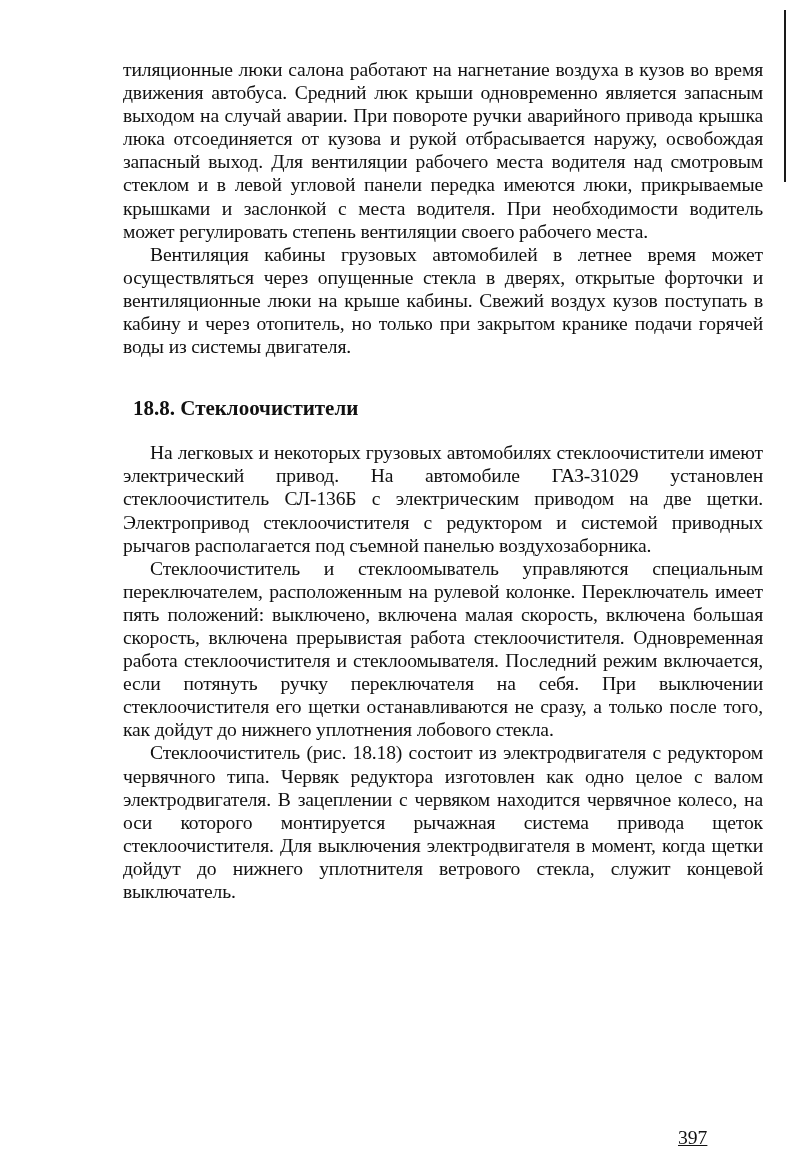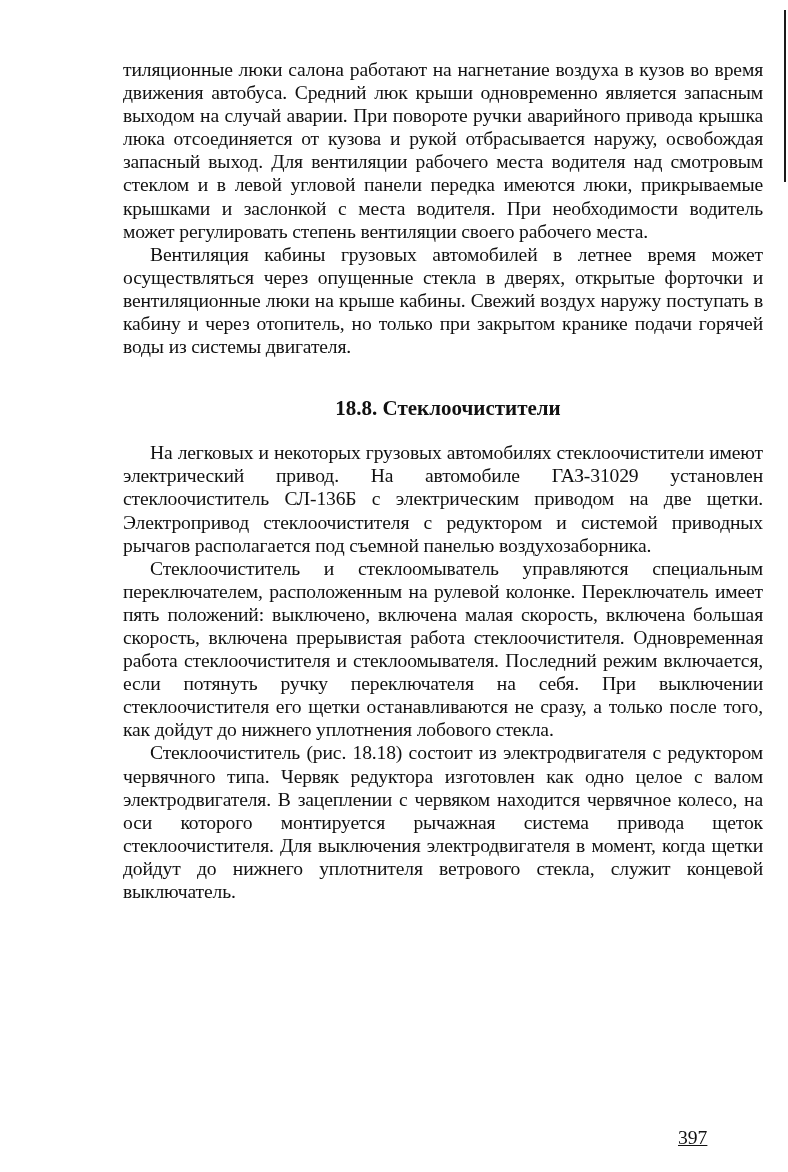--- a/index.html
+++ b/index.html
@@ -34,21 +34,21 @@
       margin: 0;
       font-size: 19.6px;
       line-height: 23.1px;
       text-align: justify;
       hyphens: manual;
       letter-spacing: -0.15px;
     }
     .para.indent { text-indent: 27px; }
     .heading {
       margin: 38px 0 21px 0;
-      text-align: center;
+      text-align: left;
       font-weight: bold;
       font-size: 21px;
       line-height: 24px;
       padding-left: 10px;
     }
     .run-in { font-weight: bold; }
     .ital { font-style: italic; }
     .page-number {
       position: absolute;
       left: 678px;
@@ -58,21 +58,21 @@
       text-decoration: underline;
     }
   </style>
 </head>
 <body>
 
 <div class="scan-edge"></div>
 
 <div class="page">
   <p class="para">тиляционные люки салона работают на нагнетание воздуха в кузов во время движения автобуса. Средний люк крыши одно­временно является запасным выходом на случай аварии. При повороте ручки аварийного привода крышка люка отсоединяет­ся от кузова и рукой отбрасывается наружу, освобождая запас­ный выход. Для вентиляции рабочего места водителя над смот­ровым стеклом и в левой угловой панели передка имеются люки, прикрываемые крышками и заслонкой с места водителя. При необходимости водитель может регулировать степень вентиля­ции своего рабочего места.</p>
-  <p class="para indent">Вентиляция кабины грузовых автомобилей в летнее время мо­жет осуществляться через опущенные стекла в дверях, открытые форточки и вентиляционные люки на крыше кабины. Свежий воз­дух наружу поступать в кабину и через отопитель, но только при закрытом кранике подачи горячей воды из системы двигателя.</p>
+  <p class="para indent">Вентиляция кабины грузовых автомобилей в летнее время мо­жет осуществляться через опущенные стекла в дверях, открытые форточки и вентиляционные люки на крыше кабины. Свежий воз­дух кузов поступать в кабину и через отопитель, но только при закрытом кранике подачи горячей воды из системы двигателя.</p>
 
   <h2 class="heading">18.8. Стеклоочистители</h2>
 
   <p class="para indent">На легковых и некоторых грузовых автомобилях стеклоочисти­тели имеют электрический привод. На автомобиле ГАЗ-31029 ус­тановлен стеклоочиститель СЛ-136Б с электрическим приводом на две щетки. Электропривод стеклоочистителя с редуктором и системой приводных рычагов располагается под съемной панелью воздухозаборника.</p>
   <p class="para indent">Стеклоочиститель и стеклоомыватель управляются специаль­ным переключателем, расположенным на рулевой колонке. Пере­ключатель имеет пять положений: выключено, включена малая ско­рость, включена большая скорость, включена прерывистая работа стеклоочистителя. Одновременная работа стеклоочистителя и стек­лоомывателя. Последний режим включается, если потянуть ручку переключателя на себя. При выключении стеклоочистителя его щетки останавливаются не сразу, а только после того, как дойдут до нижнего уплотнения лобового стекла.</p>
   <p class="para indent">Стеклоочиститель (рис. 18.18) состоит из электродвигателя с редуктором червячного типа. Червяк редуктора изготовлен как одно целое с валом электродвигателя. В зацеплении с червяком нахо­дится червячное колесо, на оси которого монтируется рычажная система привода щеток стеклоочистителя. Для выключения элект­родвигателя в момент, когда щетки дойдут до нижнего уплотните­ля ветрового стекла, служит концевой выключатель.</p>
 
 
 </div>
 

